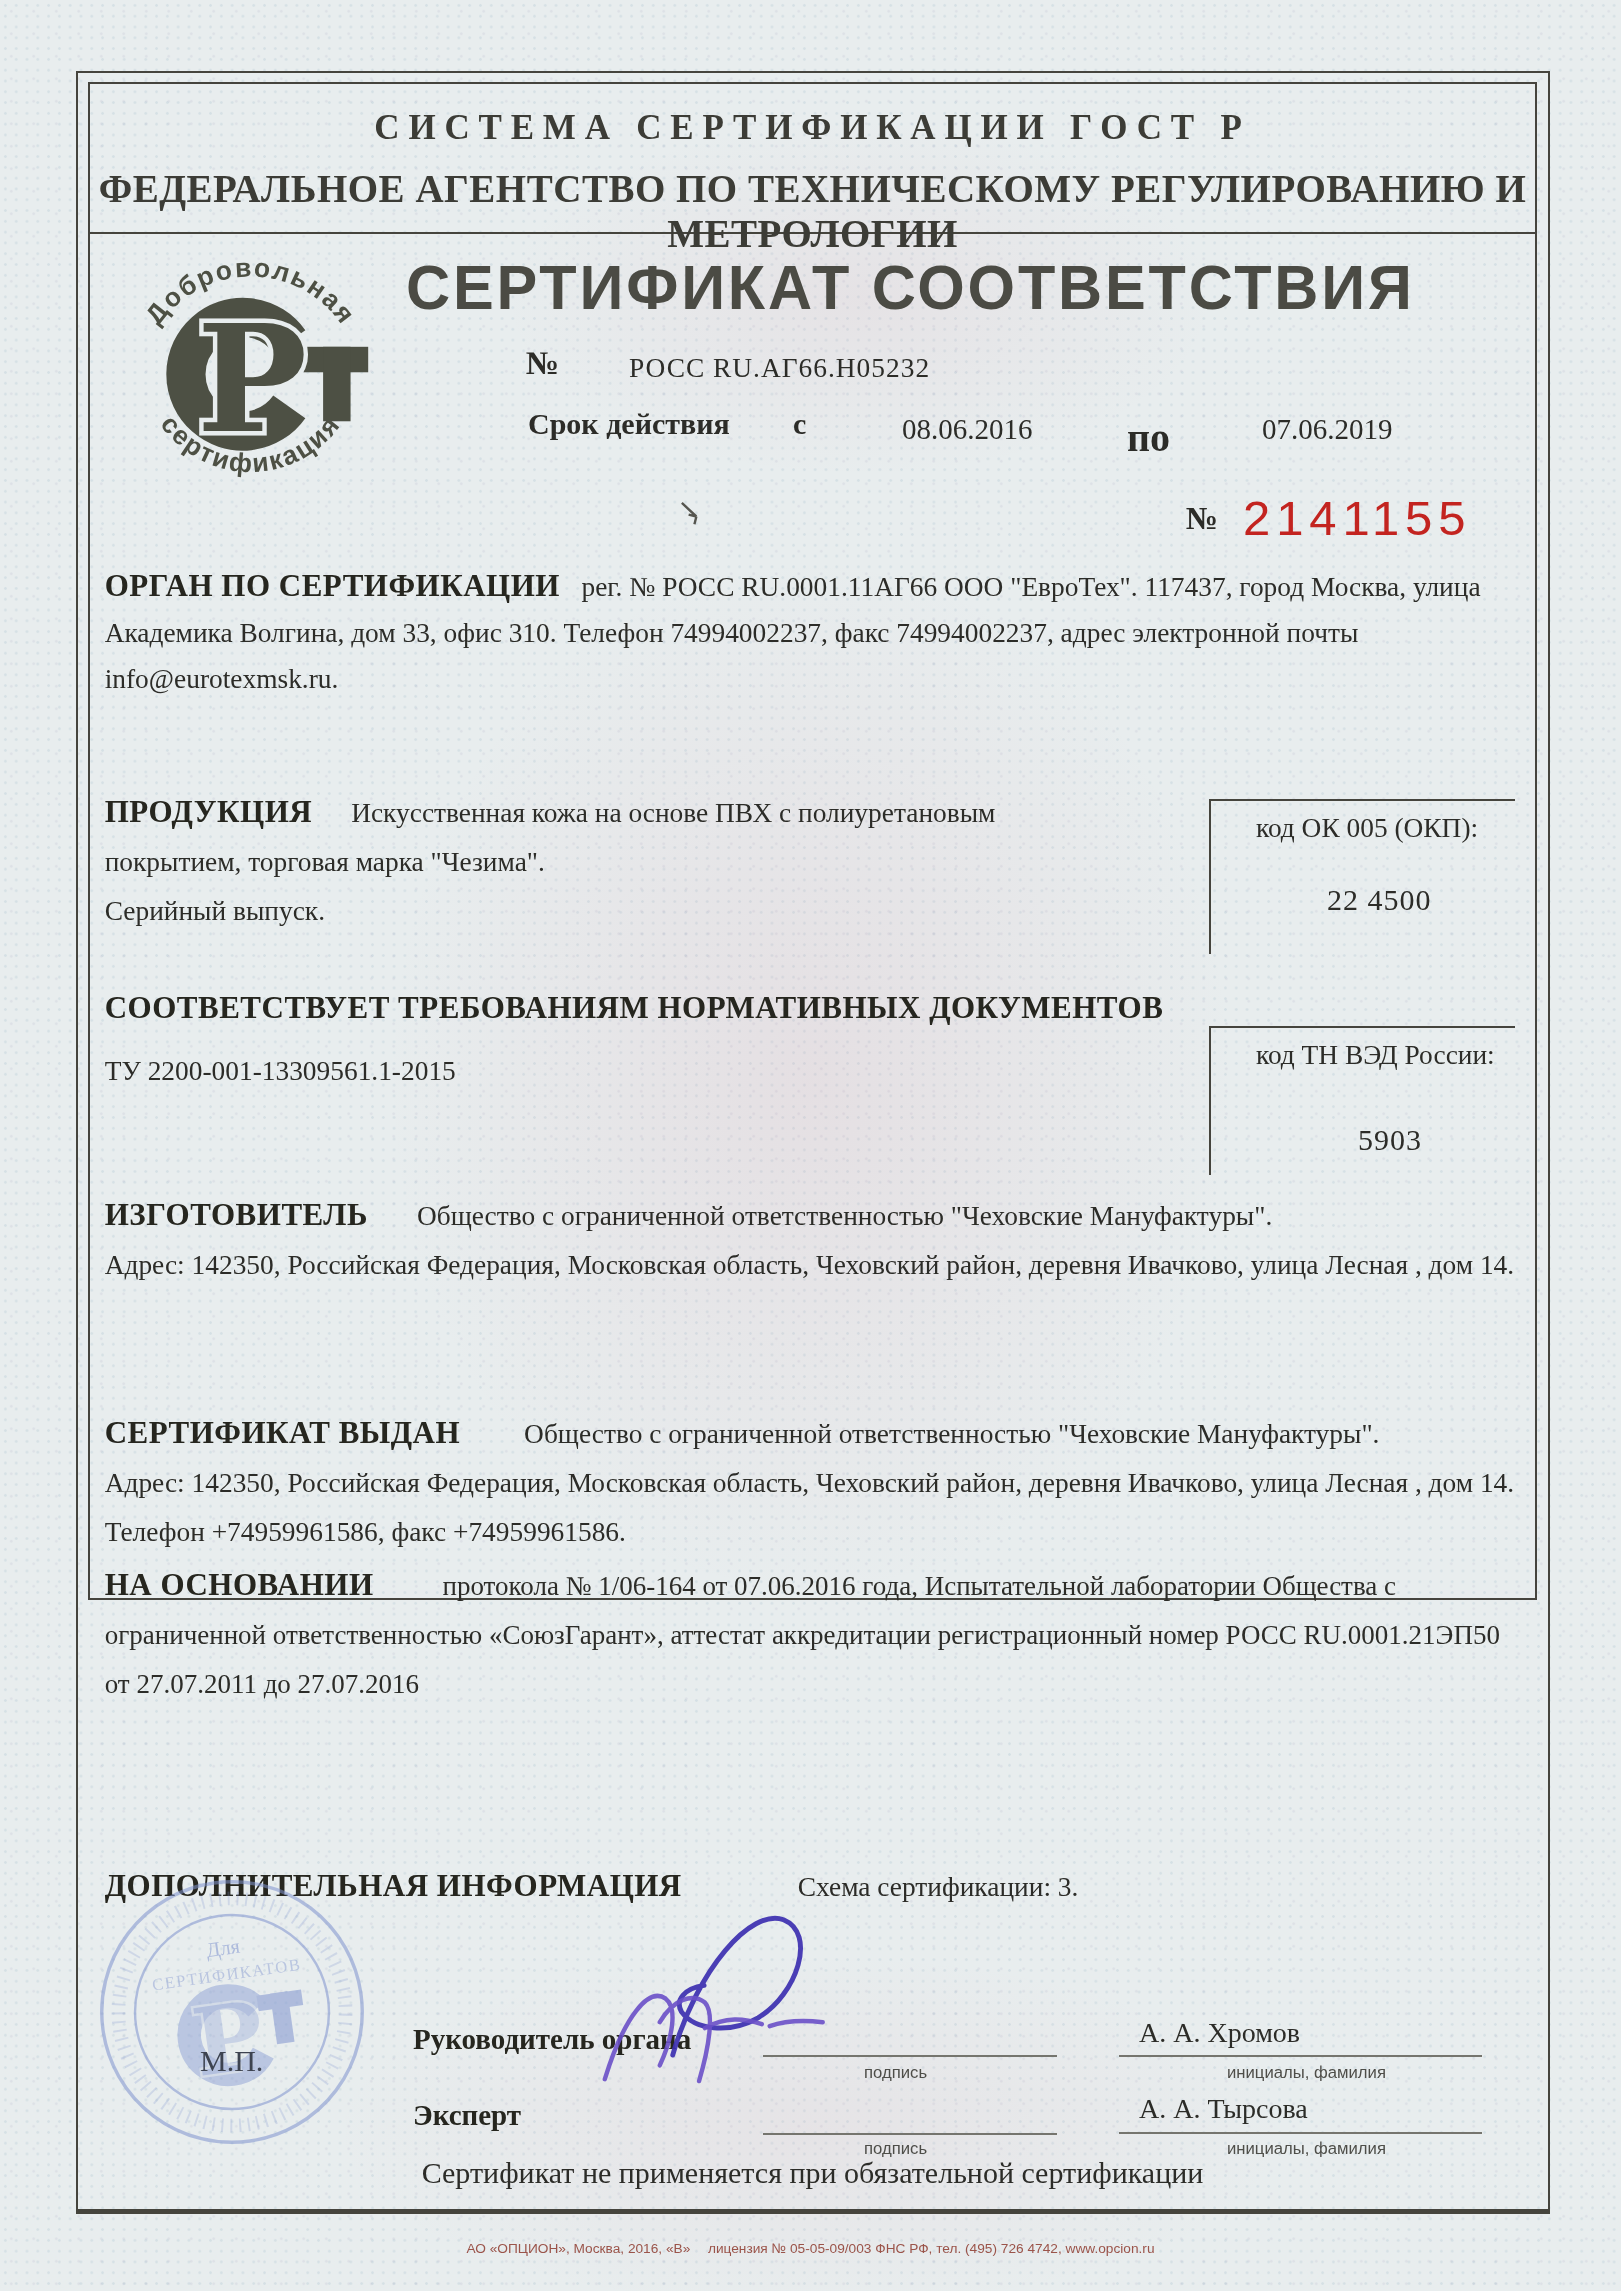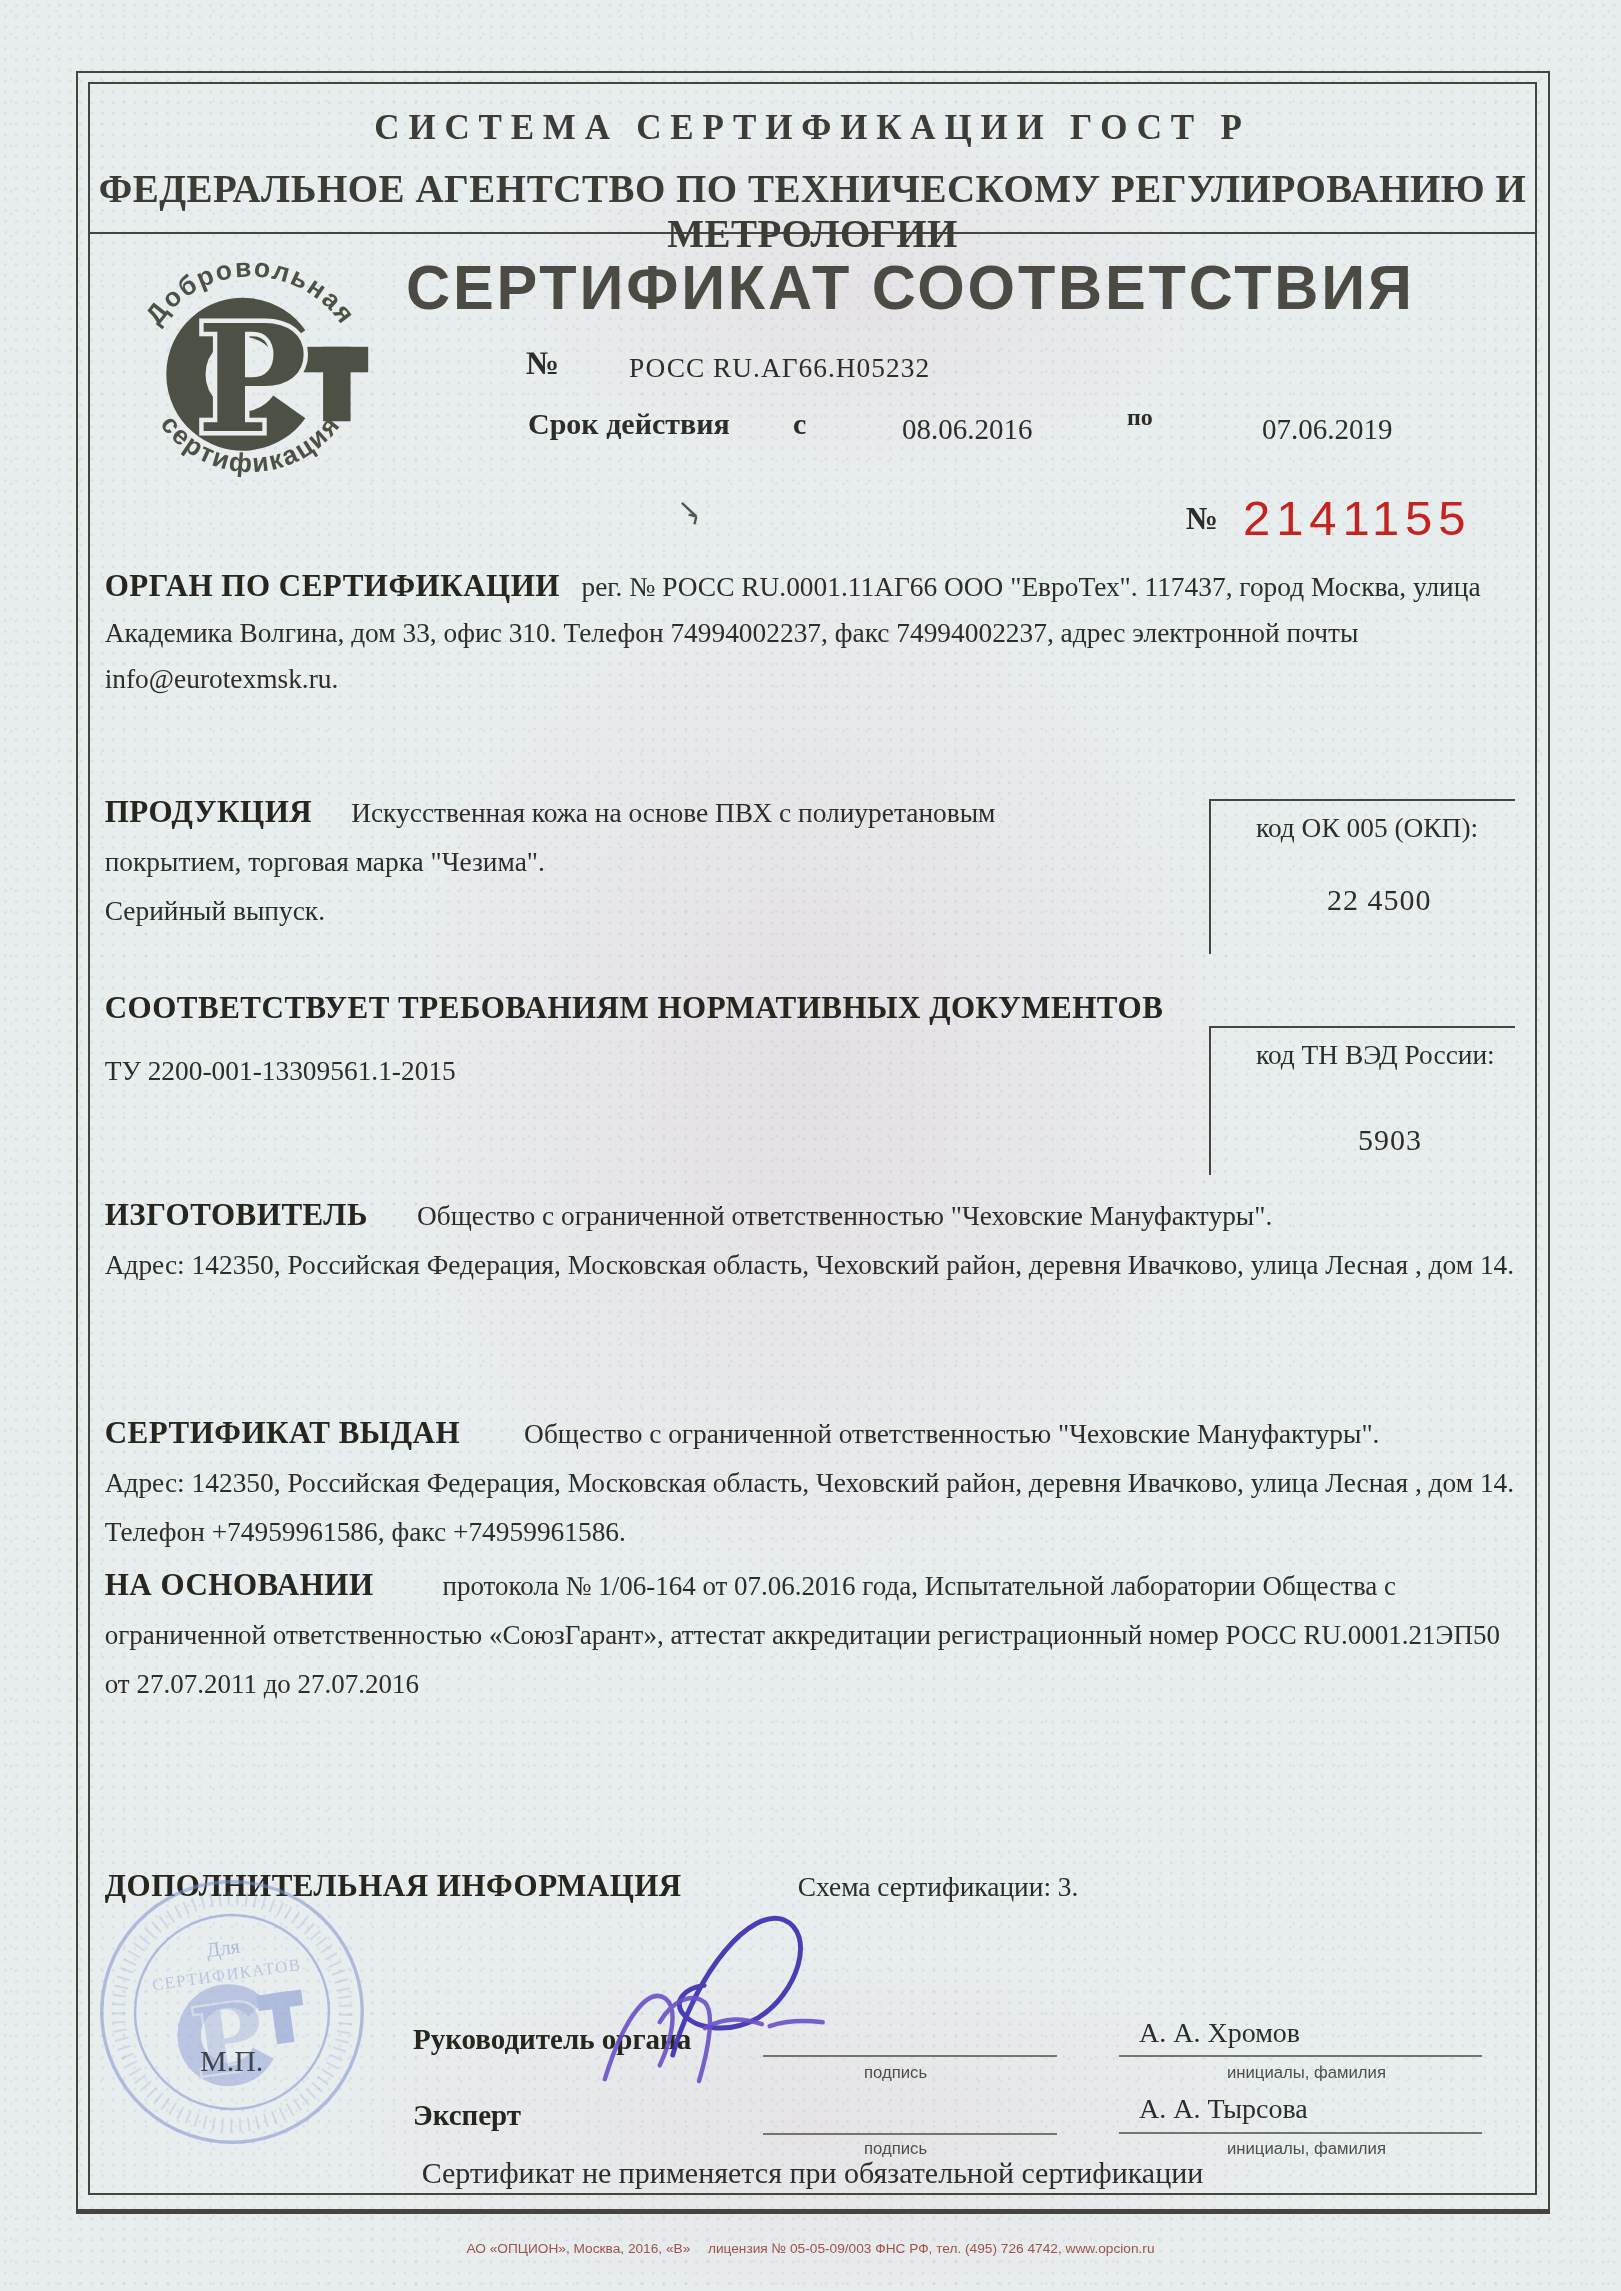--- a/index.html
+++ b/index.html
@@ -11,21 +11,21 @@
       radial-gradient(ellipse 608px 745px at 50% 47%, rgba(198,100,125,.10), rgba(198,100,125,0) 70%),
       radial-gradient(ellipse 510px 255px at 53% 13%, rgba(198,100,125,.08), rgba(198,100,125,0) 70%),
       radial-gradient(ellipse 686px 255px at 50% 93%, rgba(198,100,125,.07), rgba(198,100,125,0) 70%),
       radial-gradient(rgba(90,140,170,.13) 1px, rgba(90,140,170,0) 1.6px),
       radial-gradient(rgba(120,110,160,.10) 1px, rgba(120,110,160,0) 1.6px);
     background-size:auto,auto,auto,10.8px 10.8px,22.5px 22.5px;
   }
   .abs{position:absolute;}
   .frame-outer{position:absolute;left:76px;top:71px;width:1474px;height:2143px;
     border:2.9px solid #45443d;border-bottom-width:5.9px;box-sizing:border-box;}
-  .inner{position:absolute;left:88px;top:82px;width:1449px;height:2113px;
+  .inner{position:absolute;left:88px;top:82px;width:1449px;height:1518px;
     border:2px solid #45443d;box-sizing:border-box;}
   .header-box{position:absolute;left:0;top:0;width:100%;height:150px;
     border-bottom:2px solid #45443d;box-sizing:border-box;}
   .h1{position:absolute;left:0;top:23.5px;width:100%;text-align:center;
     font-size:35px;font-weight:bold;letter-spacing:8.8px;color:#3c3c36;}
   .h2{position:absolute;left:0;top:82px;width:100%;text-align:center;
     font-size:39px;font-weight:bold;letter-spacing:0.5px;color:#3c3c36;}
   .doc-title{font-family:"Liberation Sans","DejaVu Sans",sans-serif;
     font-size:63px;font-weight:bold;letter-spacing:2.9px;color:#4b4b44;
     transform:scaleX(.97);transform-origin:left;white-space:nowrap;}
@@ -81,21 +81,21 @@
     </div>
 
     <div class="abs doc-title" style="left:316px;top:167px;">СЕРТИФИКАТ СООТВЕТСТВИЯ</div>
 
     <span class="abs b" style="left:436px;top:261px;font-size:33px;">№</span>
     <span class="abs" style="left:539px;top:269px;font-size:27.4px;letter-spacing:1px;">РОСС RU.АГ66.Н05232</span>
 
     <span class="abs b" style="left:438px;top:323px;font-size:30px;">Срок действия</span>
     <span class="abs b" style="left:703px;top:323px;font-size:30px;">с</span>
     <span class="abs" style="left:812px;top:329px;font-size:29px;">08.06.2016</span>
-    <span class="abs b" style="left:1037px;top:320px;font-size:24px;">по</span>
+    <span class="abs b" style="left:1037px;top:330px;font-size:40px;">по</span>
     <span class="abs" style="left:1172px;top:329px;font-size:29px;">07.06.2019</span>
 
     <svg class="abs" style="left:588px;top:416px;" width="29" height="33" viewBox="0 0 30 34">
       <path d="M4,3 L19,17 M19,17 l-8,-2 M19,17 l-2,8" fill="none" stroke="#55554f" stroke-width="2.5"></path>
     </svg>
 
     <span class="abs b" style="left:1096px;top:416px;font-size:32px;">№</span>
     <span class="abs redno" style="left:1153px;top:406px;">2141155</span>
 
     <div class="abs para" style="left:14.7px;top:479px;width:1402px;">

